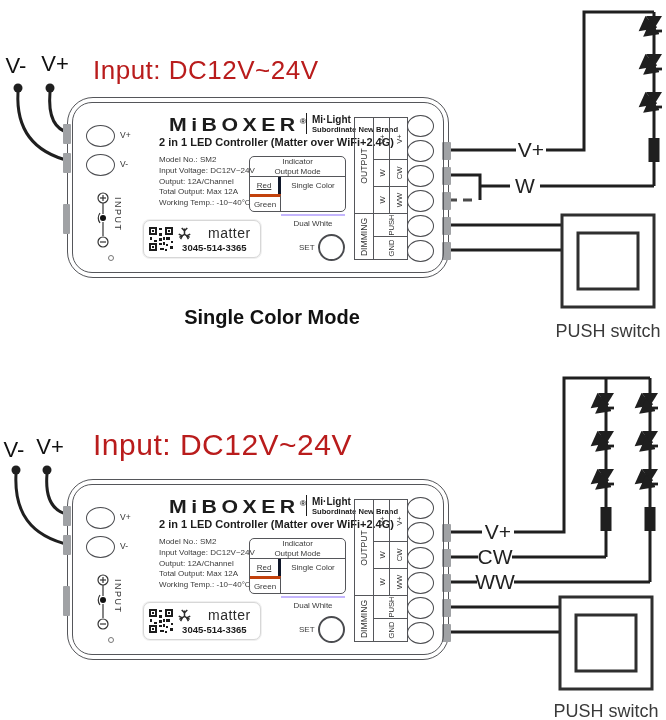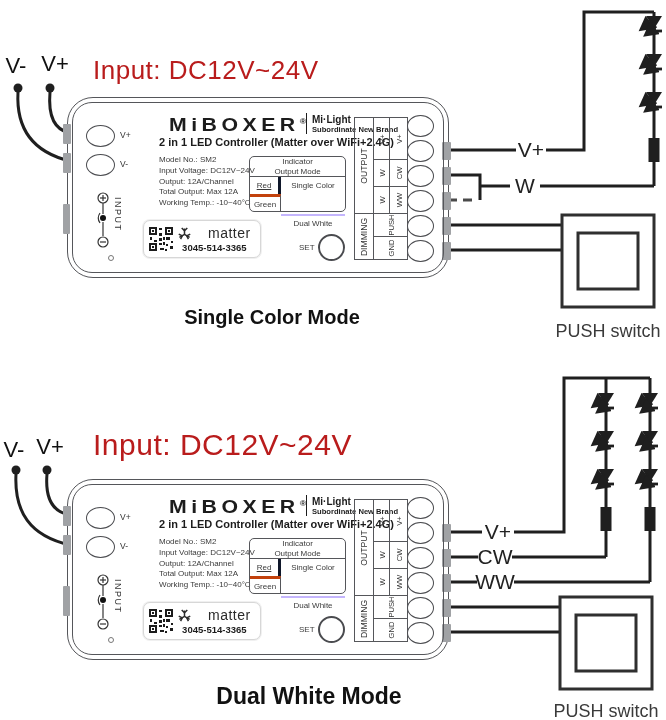--- a/index.html
+++ b/index.html
@@ -158,21 +158,20 @@
   <div class="ctr caption" style="left:272px;top:317px;font-size:20px;">Single Color Mode</div>
 
   <div class="ctr inlabel" style="left:14px;top:450px;">V-</div>
   <div class="ctr inlabel" style="left:50px;top:447px;">V+</div>
   <div class="abs intitle" style="left:93px;top:428px;font-size:30px;">Input: DC12V~24V</div>
 
   <div class="ctr wlabel" style="left:498px;top:532px;">V+</div>
   <div class="ctr wlabel" style="left:495px;top:557px;">CW</div>
   <div class="ctr wlabel" style="left:495px;top:582px;">WW</div>
   <div class="ctr pushlabel" style="left:606px;top:711px;">PUSH switch</div>
-  <div class="ctr caption" style="left:309px;top:696px;font-size:23px;">Dual White Mode</div>
 
   <div class="controller" style="left:67px;top:97px;">
     <div class="stub" style="left:-5px;top:26px;width:8px;height:20px;"></div>
     <div class="stub" style="left:-5px;top:55px;width:8px;height:20px;"></div>
     <div class="stub" style="left:-5px;top:106px;width:7px;height:30px;"></div>
     <div class="stub" style="left:374px;top:44px;width:9px;height:18px;"></div>
     <div class="stub" style="left:374px;top:69px;width:9px;height:18px;"></div>
     <div class="stub" style="left:374px;top:94px;width:9px;height:18px;"></div>
     <div class="stub" style="left:374px;top:119px;width:9px;height:18px;"></div>
     <div class="stub" style="left:374px;top:144px;width:9px;height:18px;"></div>

